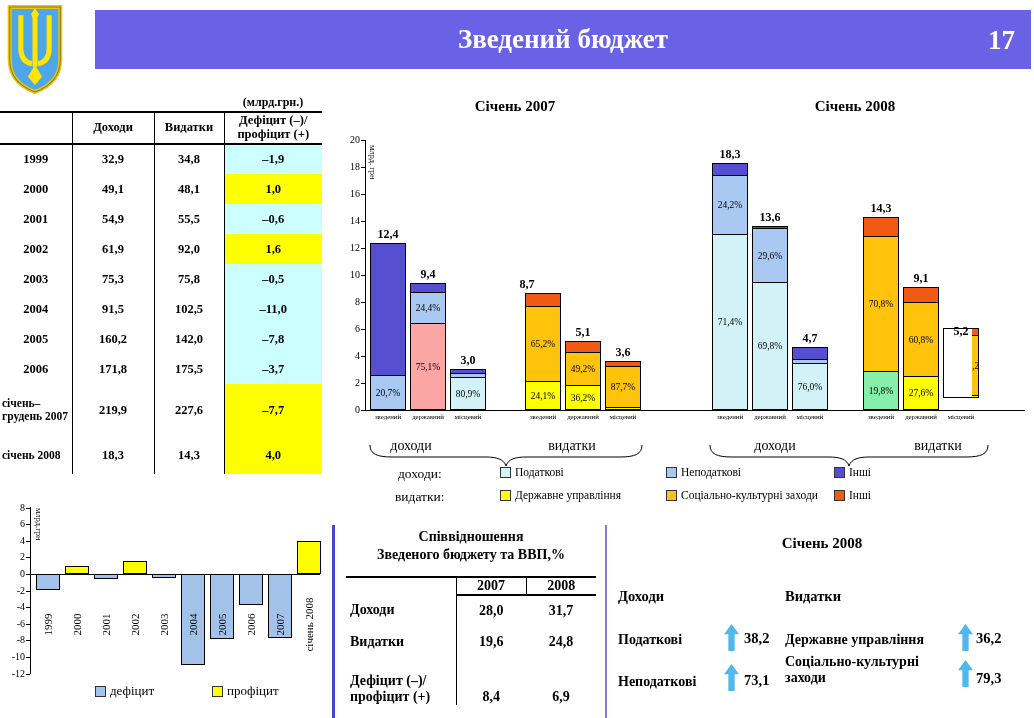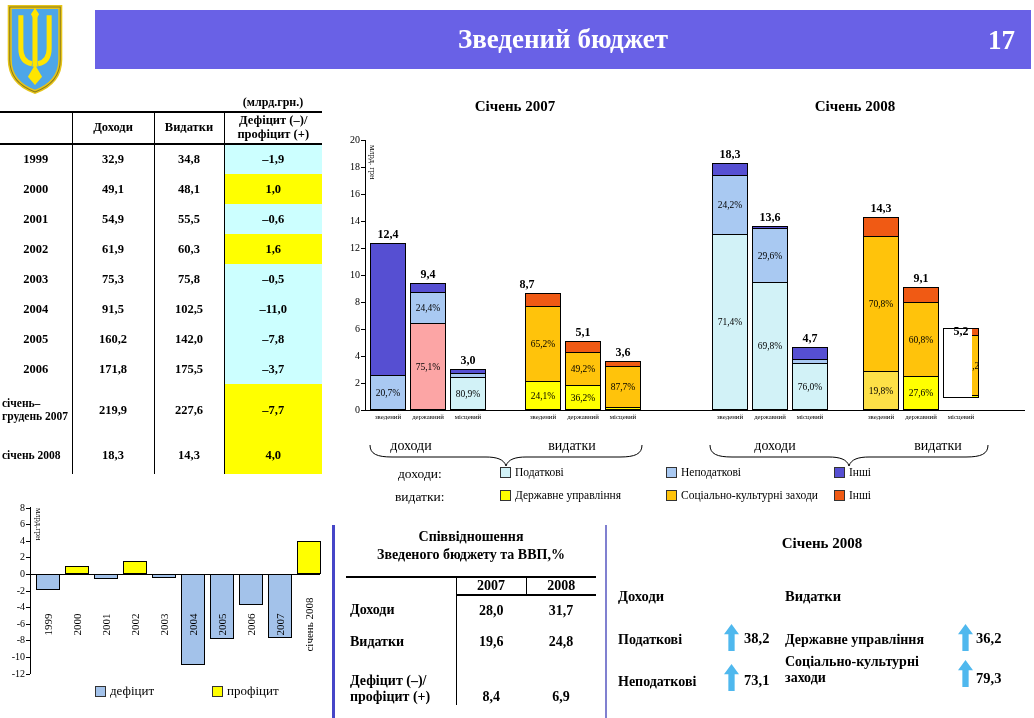--- a/index.html
+++ b/index.html
@@ -135,21 +135,21 @@
       </tr>
       <tr>
         <td>2001</td>
         <td>54,9</td>
         <td>55,5</td>
         <td class="hl-cyan">–0,6</td>
       </tr>
       <tr>
         <td>2002</td>
         <td>61,9</td>
-        <td>60,3</td>
+        <td>92,0</td>
         <td class="hl-yellow">1,6</td>
       </tr>
       <tr>
         <td>2003</td>
         <td>75,3</td>
         <td>75,8</td>
         <td class="hl-cyan">–0,5</td>
       </tr>
       <tr>
         <td>2004</td>
@@ -317,21 +317,21 @@
     <div class="bar" style="left: 452px; top: 252px; width: 36px; height: 63px;">
       <div class="seg" style="background: rgb(210, 242, 247); height: 46px;">
         <span>76,0%</span>
       </div>
       <div class="seg" style="background: rgb(169, 201, 242); height: 4px;"></div>
       <div class="seg" style="background: rgb(86, 79, 210); flex: 1 1 auto;"></div>
     </div>
     <div class="total" style="left: 444px; top: 236px; width: 52px;">4,7</div>
     <div class="cat" style="left: 446px;">місцевий</div>
     <div class="bar" style="left: 523px; top: 122px; width: 36px; height: 193px;">
-      <div class="seg" style="background: #fde047; height: 38px;">
+      <div class="seg" style="background: #86efac; height: 38px;">
         <span>19,8%</span>
       </div>
       <div class="seg" style="background: rgb(255, 195, 11); height: 135px;">
         <span>70,8%</span>
       </div>
       <div class="seg" style="background: rgb(240, 90, 20); flex: 1 1 auto;"></div>
     </div>
     <div class="total" style="left: 515px; top: 106px; width: 52px;">14,3</div>
     <div class="cat" style="left: 517px;">зведений</div>
     <div class="bar" style="left: 563px; top: 192px; width: 36px; height: 123px;">

